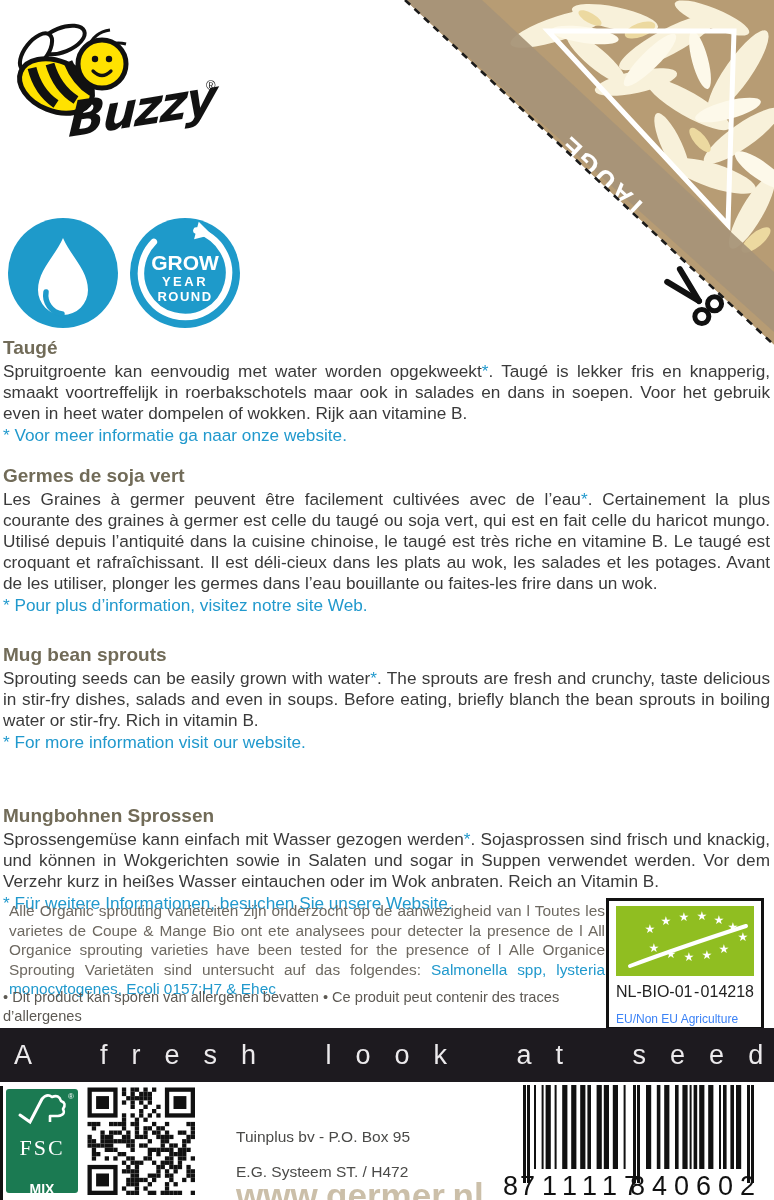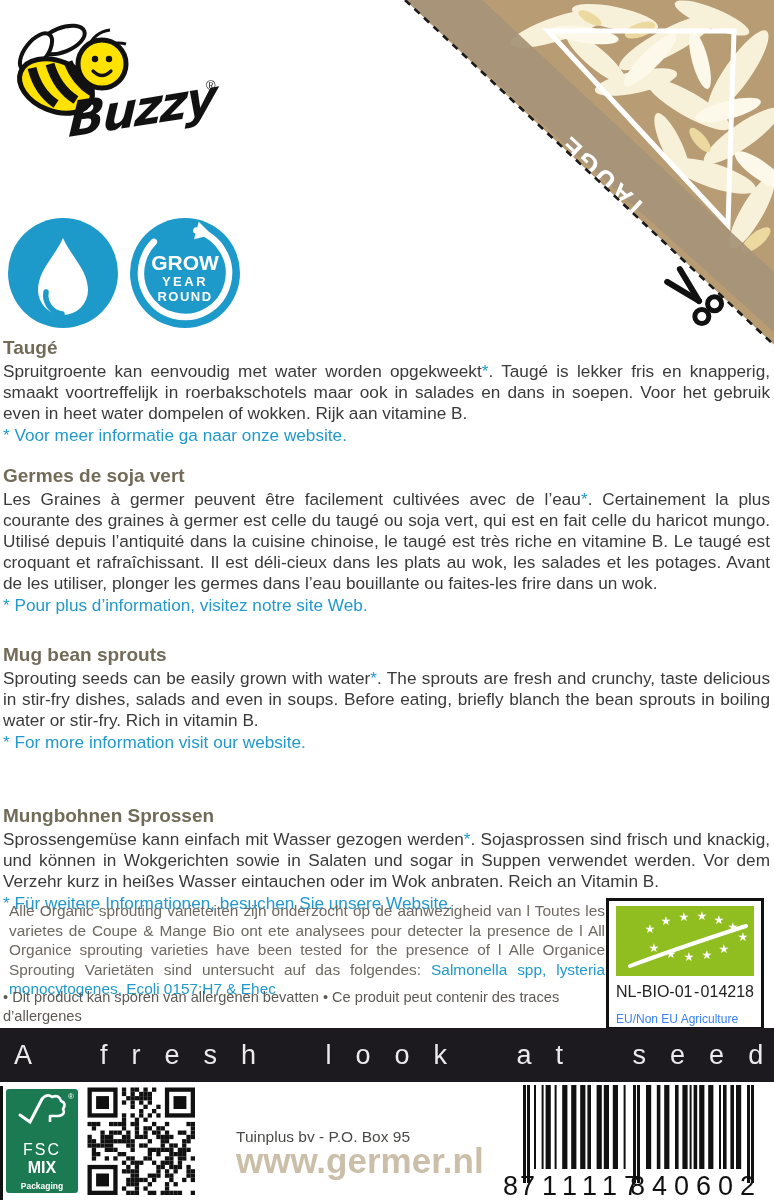--- a/index.html
+++ b/index.html
@@ -49,22 +49,22 @@
 
   
   .tagline{position:absolute;left:0;top:1028px;width:774px;height:54px;background:#1d1a1f;
            color:#eceaec;display:flex;align-items:center;padding-left:14px;box-sizing:border-box;
            font-size:27px;letter-spacing:24px;word-spacing:14px;white-space:nowrap;overflow:hidden;}
 
   
   .edge-line{position:absolute;left:0;top:1086px;width:3px;height:114px;background:#111;}
   .fsc{position:absolute;left:6px;top:1089px;width:72px;height:104px;background:#1b7a52;
        border-radius:3px;color:#fff;text-align:center;overflow:hidden;}
-  .fsc-word{font-family:Liberation Sans, sans-serif;font-size:16px;letter-spacing:2px;margin-top:12px;}
-  .fsc-mix{font-size:16px;font-weight:bold;margin-top:0;}
+  .fsc-word{font-family:Liberation Serif, serif;font-size:22px;letter-spacing:2px;margin-top:6px;}
+  .fsc-mix{font-size:14px;font-weight:bold;margin-top:20px;}
   .fsc-pack{font-size:8.5px;font-weight:bold;margin-top:4px;}
   .fsc-cert{font-size:10px;font-weight:bold;margin-top:1px;}
   .qr{position:absolute;left:86px;top:1086px;}
   .addr{position:absolute;left:236px;top:1126px;font-size:15.5px;color:#4a4a48;line-height:21px;}
   .addr-line3{margin-top:14px;}
   .site{margin-top:3px;font-size:35px;font-weight:bold;color:#cbbfa9;letter-spacing:0;}
   .barcode{position:absolute;left:497px;top:1085px;}
 </style>
 </head>
 <body>
@@ -456,20 +456,21 @@
       <rect x="78.89999999999999" y="1.5" width="30.099999999999998" height="30.099999999999998" fill="#111"></rect>
       <rect x="83.2" y="5.8" width="21.5" height="21.5" fill="#fff"></rect>
       <rect x="87.5" y="10.1" width="12.899999999999999" height="12.899999999999999" fill="#111"></rect>
       <rect x="1.5" y="78.89999999999999" width="30.099999999999998" height="30.099999999999998" fill="#111"></rect>
       <rect x="5.8" y="83.2" width="21.5" height="21.5" fill="#fff"></rect>
       <rect x="10.1" y="87.5" width="12.899999999999999" height="12.899999999999999" fill="#111"></rect>
     </svg>
 
   <div class="addr">
     <div>Tuinplus bv - P.O. Box 95</div>
+    <div class="addr-line3">E.G. Systeem ST. / H472</div>
     <div class="site">www.germer.nl</div>
   </div>
 
   <svg class="barcode" id="barcode" width="274" height="114" viewBox="0 0 274 114">
     <rect x="0" y="0" width="274" height="114" fill="#ffffff"></rect>
     <g id="bars" fill="#111">
         <rect x="26" y="0" width="3" height="98" fill="#111"></rect>
         <rect x="30" y="0" width="3" height="98" fill="#111"></rect>
         <rect x="136" y="0" width="3" height="98" fill="#111"></rect>
         <rect x="140" y="0" width="3" height="98" fill="#111"></rect>

